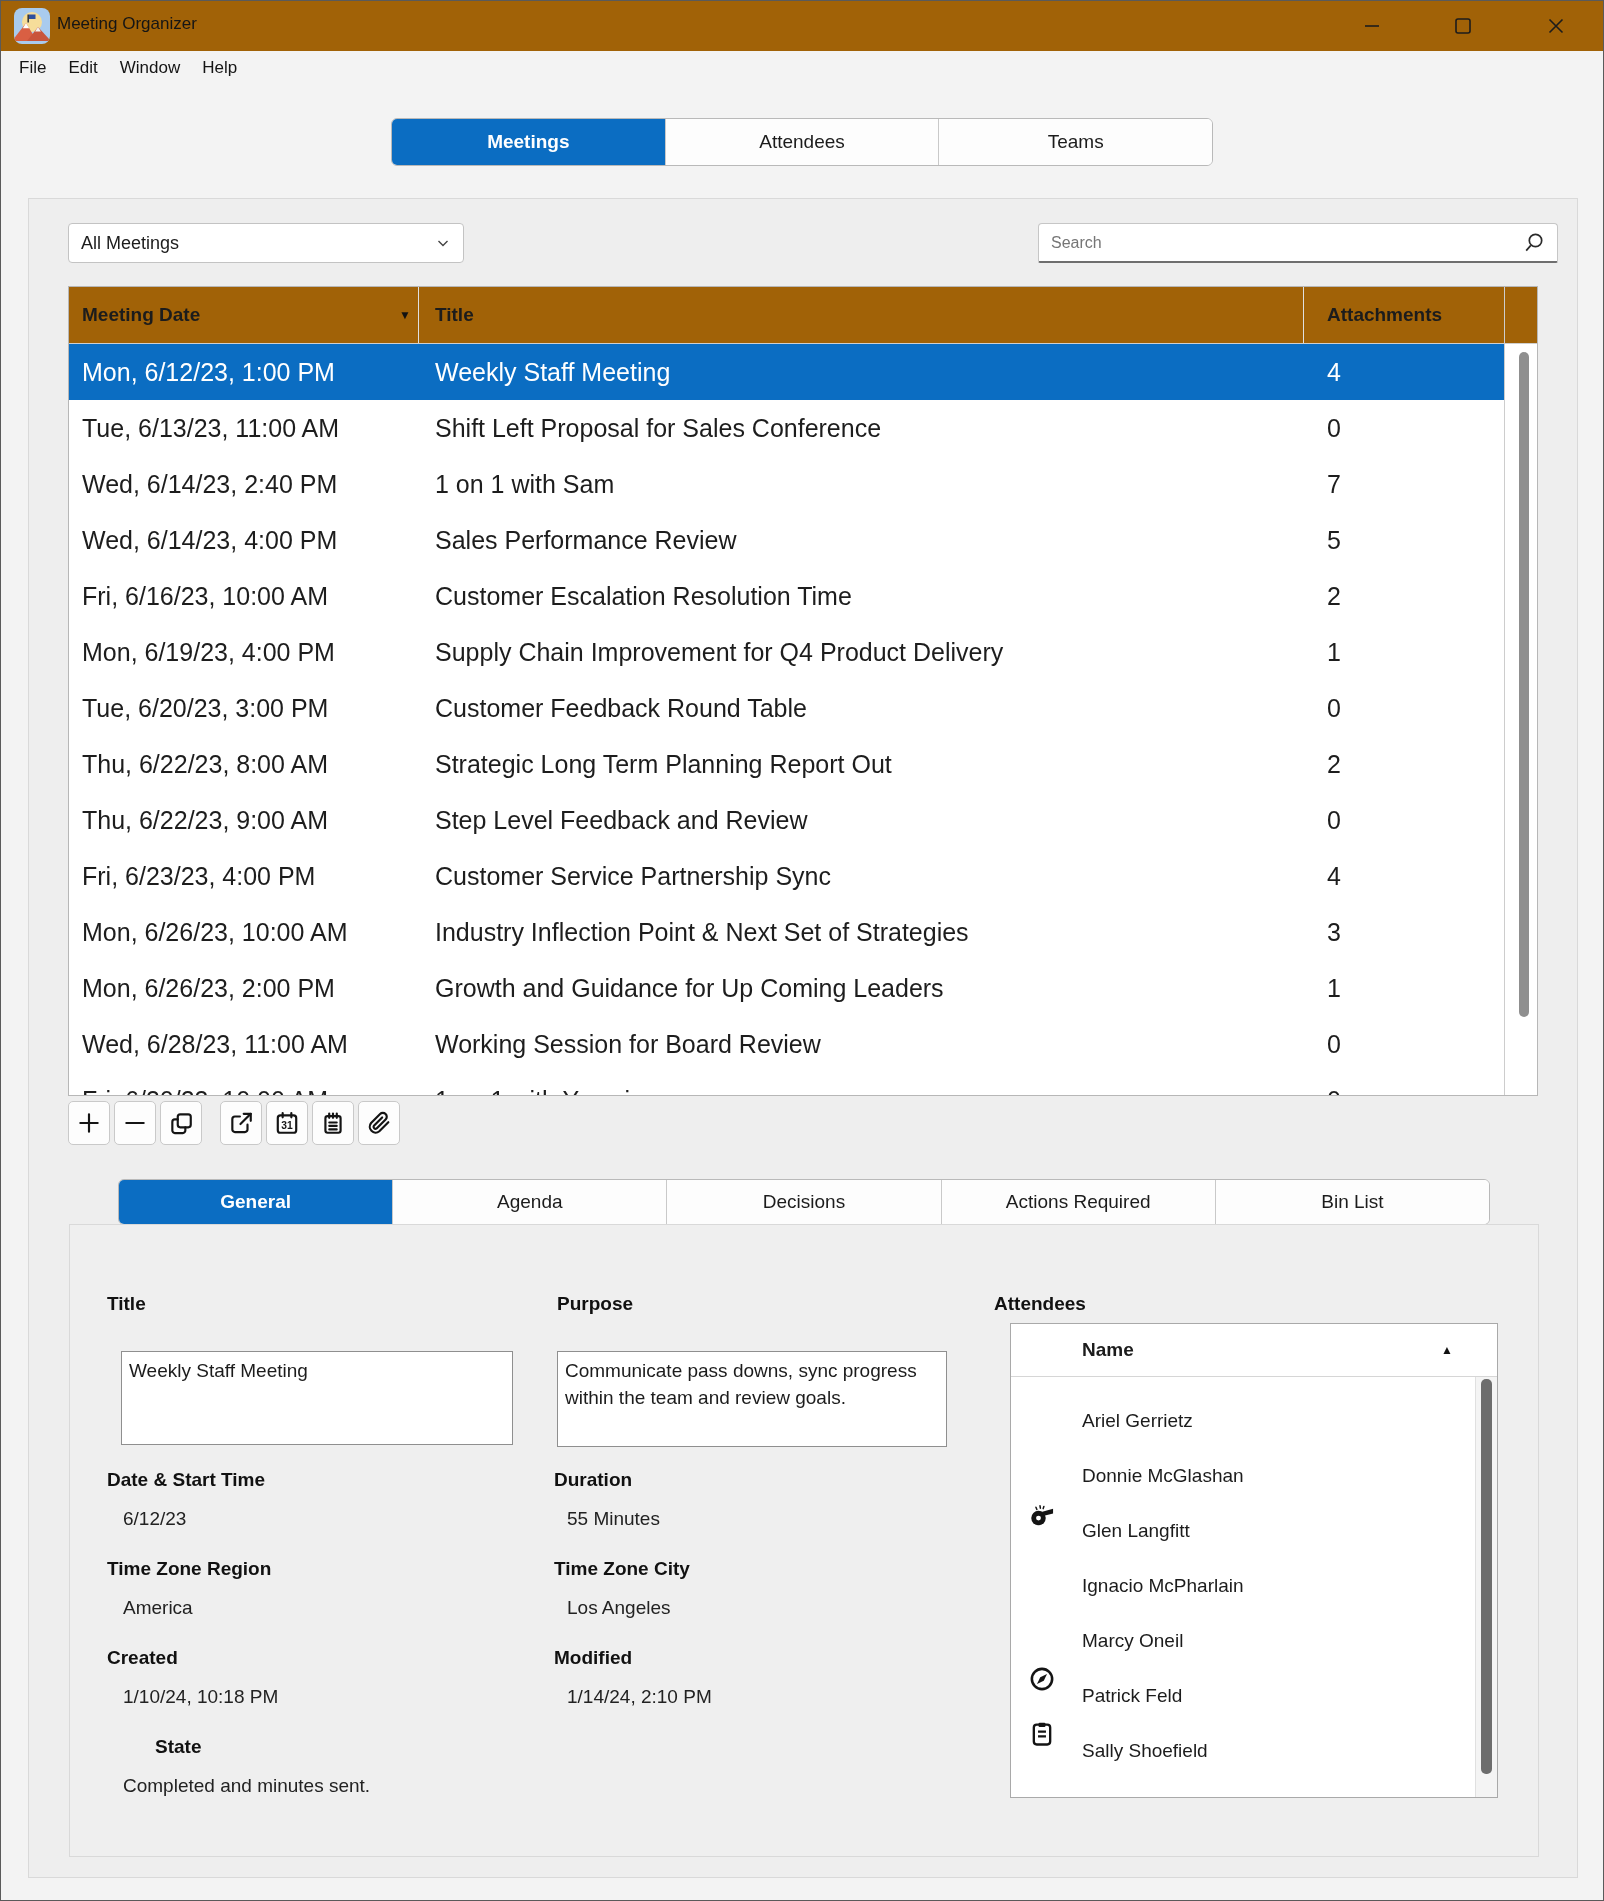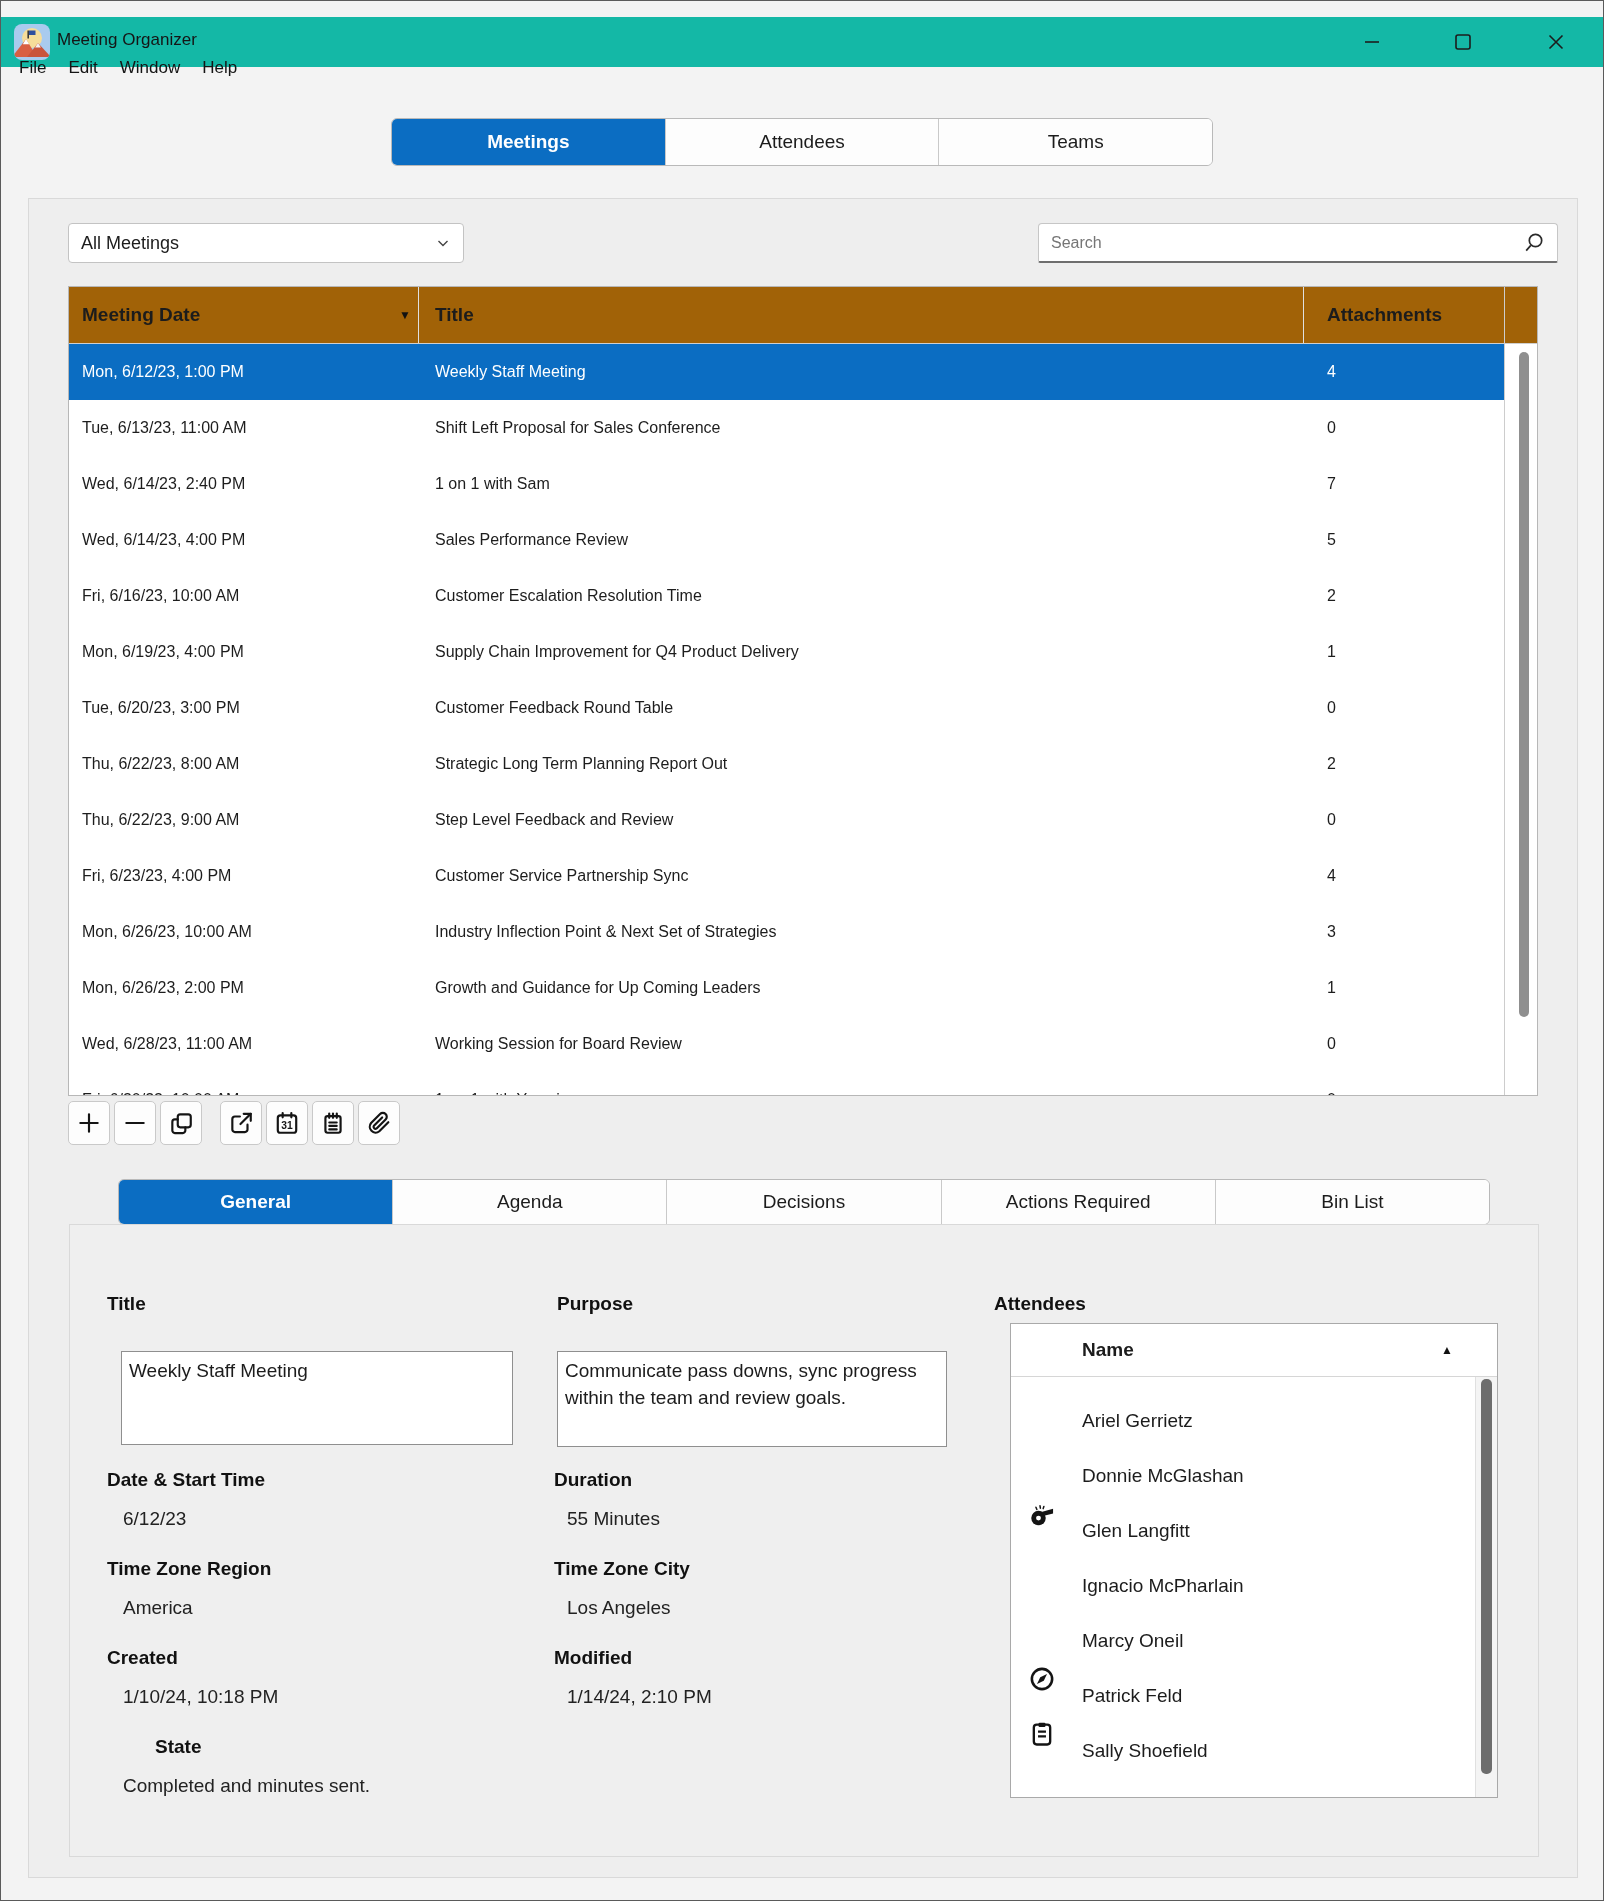--- a/index.html
+++ b/index.html
@@ -3,21 +3,21 @@
 <meta charset="utf-8">
 <style>
   html,body{margin:0;padding:0;}
   body{width:1604px;height:1901px;position:relative;background:#2e2e2e;
        font-family:"Liberation Sans", sans-serif;color:#1c1c1c;
        -webkit-font-smoothing:antialiased;}
   .abs{position:absolute;}
   #app-window{position:absolute;inset:0;background:#f3f3f3;border:1px solid #5a5a5a;
 entity    border-radius:10px 10px 0 0;box-sizing:border-box;overflow:hidden;}
   
-  #title-bar{position:absolute;left:0;top:0;right:0;height:50px;background:#14b8a6;margin-top:16px;}
+  #title-bar{position:absolute;left:0;top:0;right:0;height:50px;background:#a16207;}
   #app-title{position:absolute;left:56px;top:13px;font-size:17px;color:#151515;}
   .win-btn{position:absolute;top:2px;width:62px;height:46px;display:flex;align-items:center;justify-content:center;}
   
   #menu-bar{position:absolute;left:14px;top:50px;height:34px;display:flex;align-items:center;gap:14px;}
   .menu-item{font-size:17px;color:#151515;padding:2px 4px;cursor:default;}
   
   .seg-bar{position:absolute;display:flex;background:#fdfdfd;border:1px solid #b9b9b9;
            border-radius:6px;box-sizing:border-box;overflow:hidden;}
   .seg{flex:1;display:flex;align-items:center;justify-content:center;font-size:19px;
        border-right:1px solid #c9c9c9;background:#fdfdfd;cursor:default;}
@@ -37,21 +37,21 @@
      color:#0c4a6e;background:transparent;}
   #search-input::placeholder{color:#757575;}
   
   #meetings-table{position:absolute;left:67px;top:285px;width:1470px;height:810px;background:#ffffff;
      border:1px solid #b7b7b7;box-sizing:border-box;}
   #table-header{position:absolute;left:0;top:0;right:0;height:56px;border-bottom:1px solid #cfcfcf;
      background:#a16207;font-weight:bold;font-size:19px;}
   .hcell{position:absolute;top:0;height:56px;display:flex;align-items:center;}
   .vline{position:absolute;top:0;bottom:0;width:1px;background:#e0e0e0;}
   #table-body{position:absolute;left:0;top:57px;width:1435px;height:751px;overflow:hidden;}
-  .trow{position:relative;height:56px;font-size:16px;color:#1d1d1d;}
+  .trow{position:relative;height:56px;font-size:25px;color:#1d1d1d;}
   .trow .c-date{position:absolute;left:13px;top:0;height:56px;display:flex;align-items:center;}
   .trow .c-title{position:absolute;left:366px;top:0;height:56px;display:flex;align-items:center;}
   .trow .c-att{position:absolute;left:1258px;top:0;height:56px;display:flex;align-items:center;}
   .trow.selected{background:var(--accent);color:#ffffff;}
   #table-scrollbar{position:absolute;right:8px;top:65px;width:10px;height:665px;background:#8f8f8f;border-radius:5px;}
   
   #toolbar{position:absolute;left:67px;top:1100px;height:46px;display:flex;align-items:flex-start;}
   .tb-btn{width:42px;height:44px;background:#fdfdfd;border:1px solid #c9c9c9;border-radius:5px;
      box-sizing:border-box;display:flex;align-items:center;justify-content:center;margin-right:4px;padding:0;}
   .tb-gap{width:14px;}

